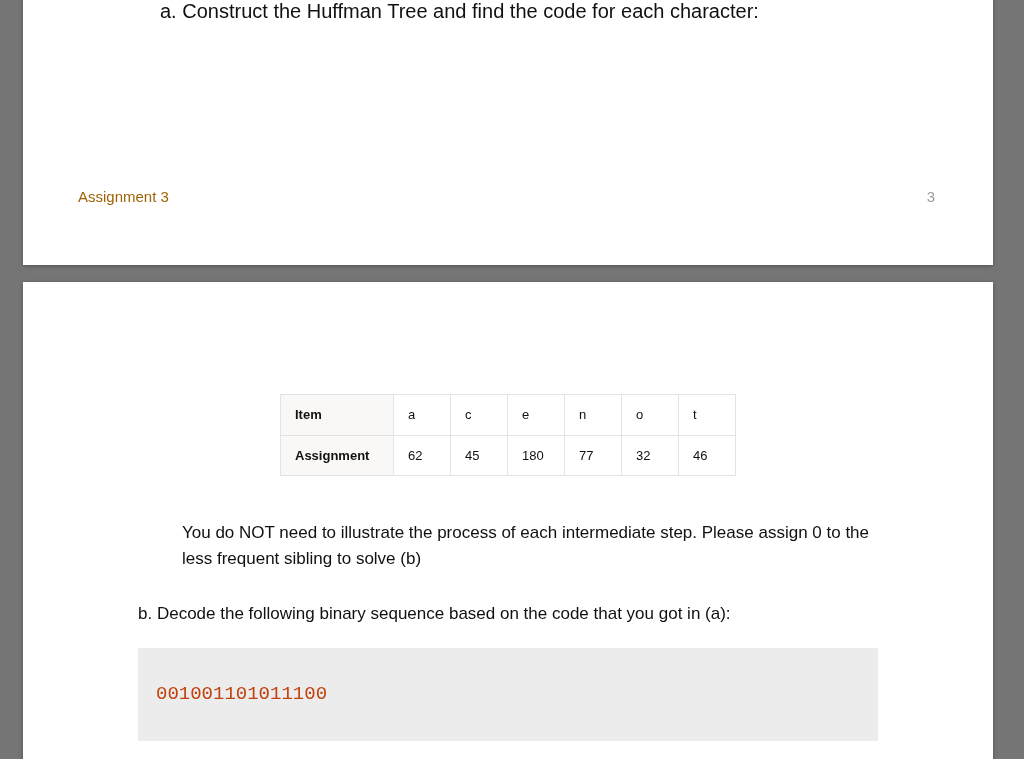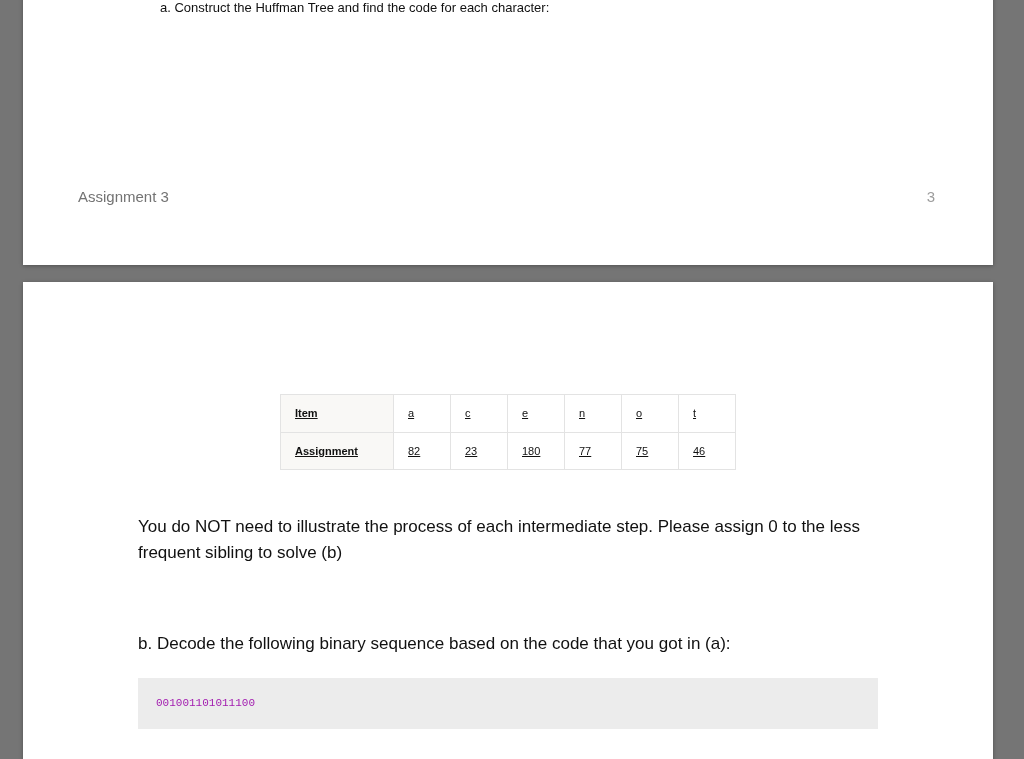--- a/index.html
+++ b/index.html
@@ -36,80 +36,80 @@
     padding: 0 115px;
     font-size: 17px;
     line-height: 1.5;
   }
 
   
   .question-a {
     position: absolute;
     top: 270px; 
     left: 137px;
-    font-size: 13px;
+    font-size: 20px;
   }
   .footer-left {
     position: absolute;
     bottom: 60px;
     left: 55px;
-    color: #737373;
+    color: #a16207;
     font-size: 15px;
     margin-top: 12px;
   }
   .footer-right {
     position: absolute;
     bottom: 60px;
     right: 58px;
     color: #9c9c9c;
     font-size: 15px;
   }
 
   
   .table-wrap {
     margin-top: 112px;
     display: flex;
     justify-content: center;
   }
   table {
     border-collapse: collapse;
-    font-size: 11px;
-    text-decoration: underline;
+    font-size: 13px;
   }
   table td, table th {
     border: 1px solid #e3e3e3;
     padding: 10px 14px;
     text-align: left;
     font-weight: 400;
   }
   table tr td:first-child {
     background: #f9f8f6;
     font-weight: 700;
     min-width: 84px;
   }
   .num {
     font-variant-numeric: tabular-nums;
     min-width: 28px;
   }
   .para {
     margin-top: 44px;
     font-size: 17px;
     line-height: 1.55;
+    margin-left: 44px;
   }
   .part-b {
-    margin-top: 64px;
+    margin-top: 28px;
     font-size: 17px;
   }
   .codeblock {
     margin-top: 22px;
     background: #ececec;
-    padding: 17px 18px;
+    padding: 32px 18px;
     font-family: "Menlo", "Consolas", "Courier New", monospace;
-    font-size: 11px;
-    color: #a21caf;
+    font-size: 19px;
+    color: #c2410c;
   }
 </style>
 </head>
 <body>
 
 <div class="page page1">
   <div class="question-a">a.  Construct the Huffman Tree and find the code for each character:</div>
   <div class="footer-left">Assignment 3</div>
   <div class="footer-right">3</div>
 </div>
@@ -124,25 +124,25 @@
           <td>Item</td>
           <td class="num">a</td>
           <td class="num">c</td>
           <td class="num">e</td>
           <td class="num">n</td>
           <td class="num">o</td>
           <td class="num">t</td>
         </tr>
         <tr>
           <td>Assignment</td>
-          <td class="num">82</td>
-          <td class="num">23</td>
+          <td class="num">62</td>
+          <td class="num">45</td>
           <td class="num">180</td>
           <td class="num">77</td>
-          <td class="num">75</td>
+          <td class="num">32</td>
           <td class="num">46</td>
         </tr>
       </tbody>
         </table>
     </div>
 
     <div class="para">You do NOT need to illustrate the process of each intermediate step. Please assign 0 to the less frequent sibling to solve (b)</div>
 
     <div class="part-b">b. Decode the following binary sequence based on the code that you got in (a):</div>
 

